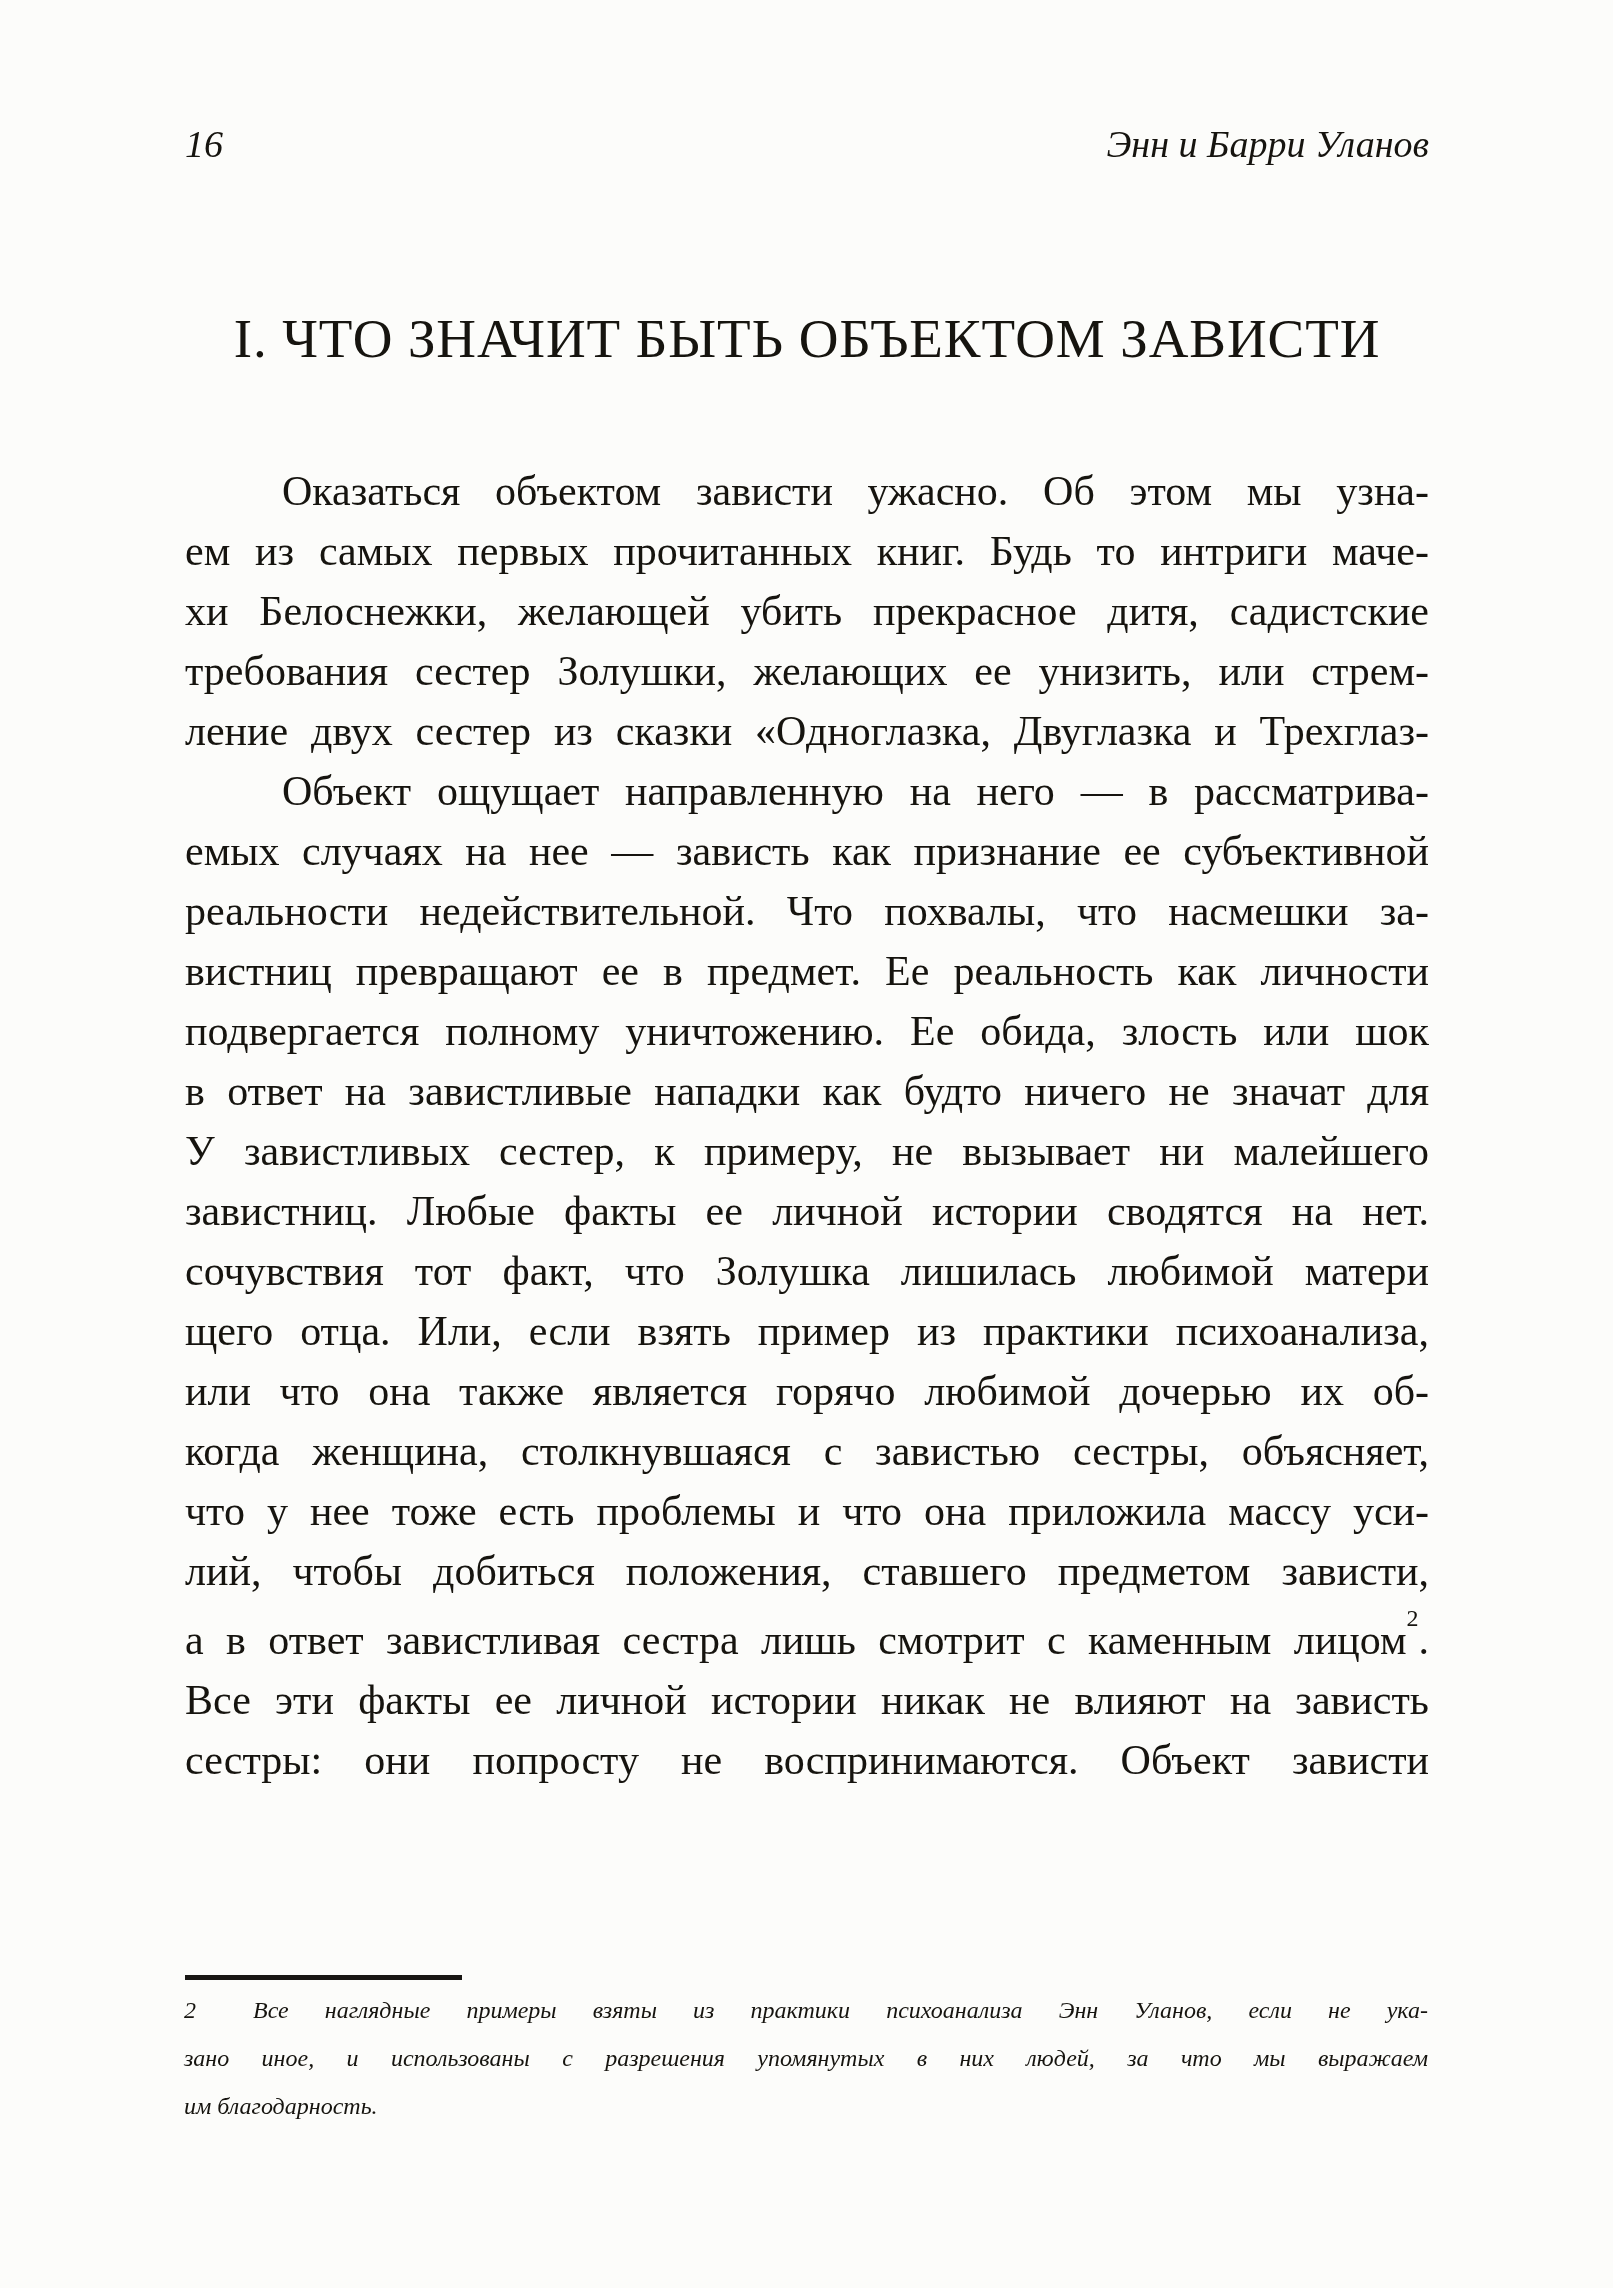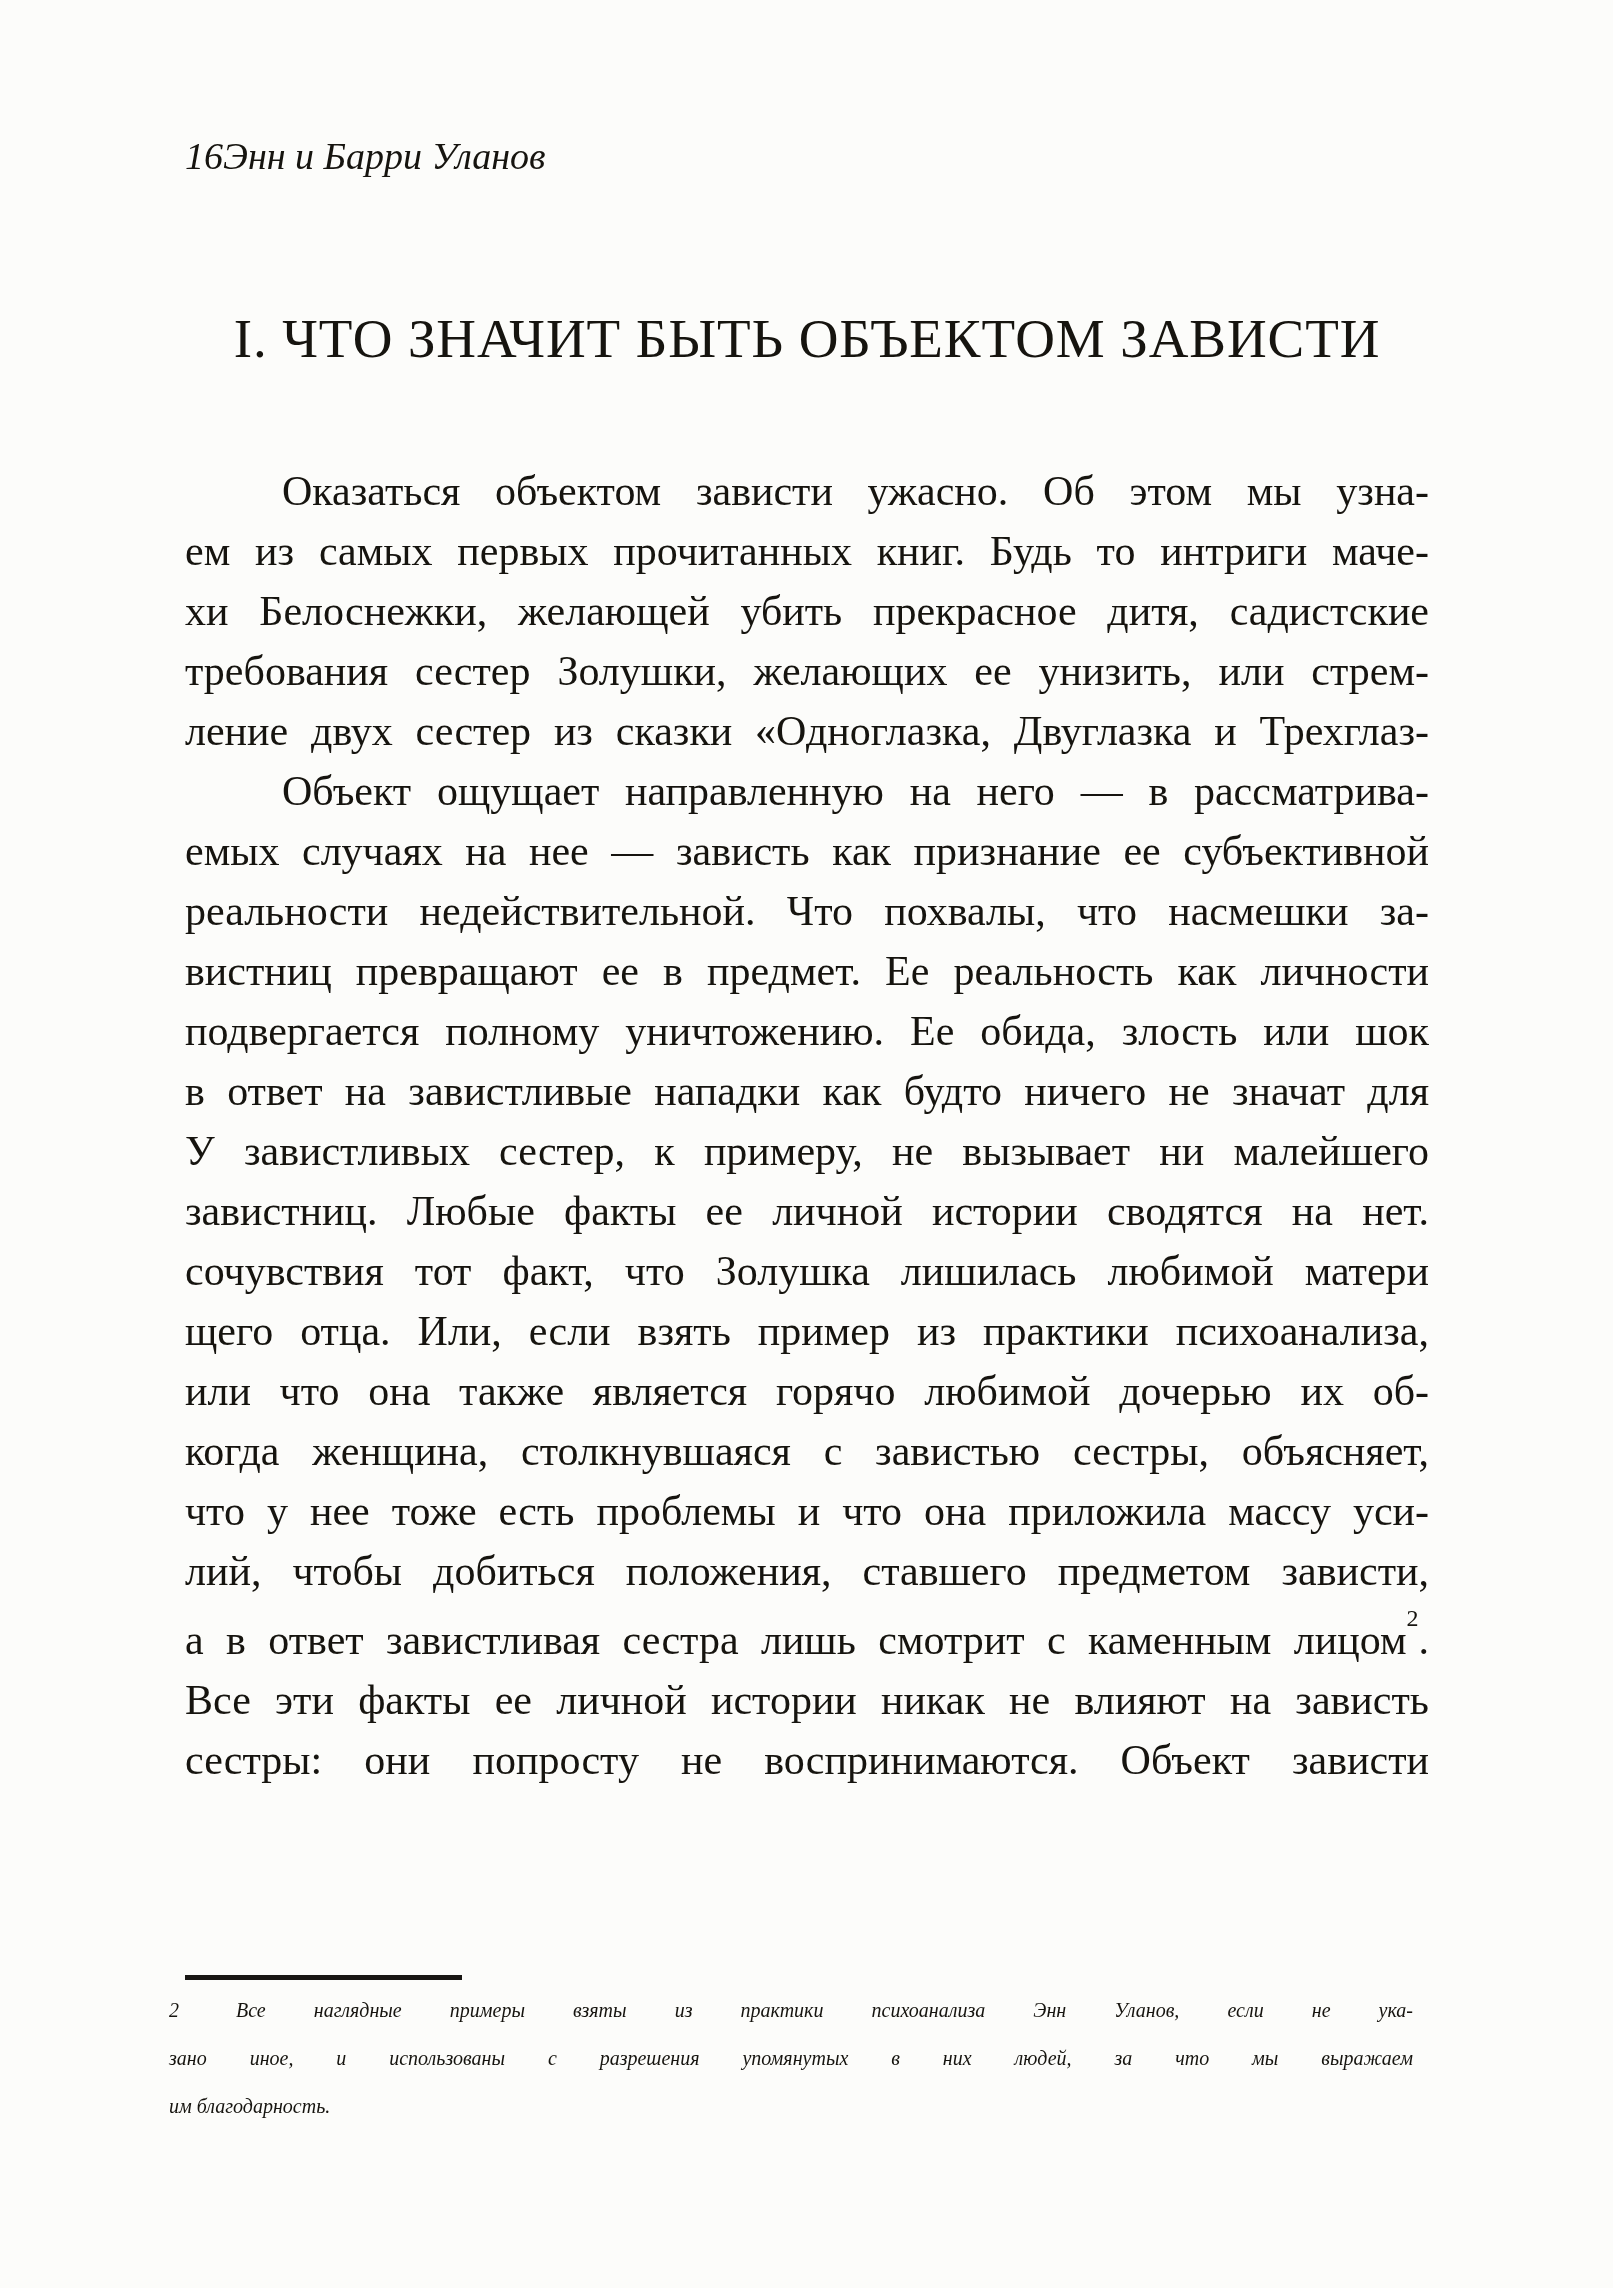--- a/index.html
+++ b/index.html
@@ -17,25 +17,25 @@
     font-family: "Liberation Serif", serif;
     overflow: hidden;
   }
   
   .running-header {
     position: absolute;
     top: 122px;
     left: 185px;
     width: 1244px;
     display: flex;
+    justify-content: space-between;
     align-items: baseline;
     font-size: 38px;
     line-height: 44px;
     font-style: italic;
-    margin-top: 12px;
   }
   
   .chapter-title {
     position: absolute;
     top: 308px;
     left: 185px;
     width: 1244px;
     text-align: center;
     font-size: 55px;
     line-height: 61px;
@@ -72,23 +72,23 @@
     position: absolute;
     top: 1975px;
     left: 185px;
     width: 277px;
     height: 4.6px;
     background: #181613;
   }
   .footnote-block {
     position: absolute;
     top: 1986px;
-    left: 169px;
+    left: 184px;
     width: 1244px;
-    font-size: 20px;
+    font-size: 24px;
     font-style: italic;
   }
   .footnote-line {
     line-height: 48px;
     text-align: justify;
     text-align-last: justify;
     text-justify: inter-word;
   }
   .footnote-line.last {
     text-align-last: left;

